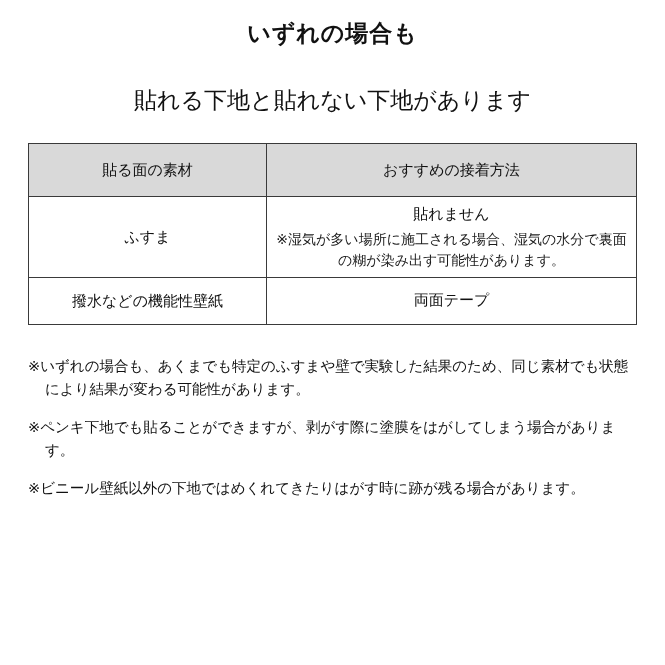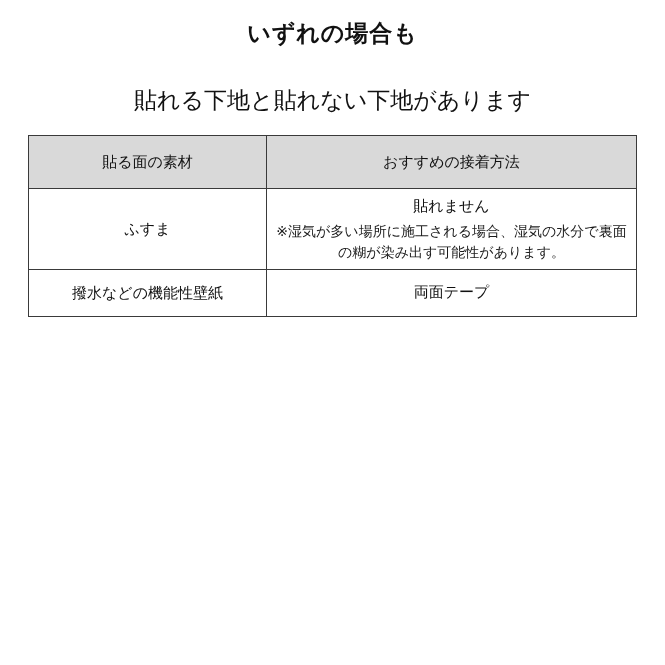--- a/index.html
+++ b/index.html
@@ -32,21 +32,21 @@
   }
   .subtitle {
     text-align: center;
     font-size: 23px;
     font-weight: normal;
     margin-top: 36px;
     margin-bottom: 0;
     color: #111111;
   }
   table.matrix {
-    margin-top: 19px;
+    margin-top: 27px;
     width: 608px;
     border-collapse: collapse;
     table-layout: fixed;
     border-radius: 29px;
   }
   table.matrix th,
   table.matrix td {
     border: 1px solid #3a3a3a;
     text-align: center;
     vertical-align: middle;
@@ -135,14 +135,25 @@
       </tr>
       <tr class="r4">
         <td class="material">撥水などの機能性壁紙</td>
         <td class="method">
           <span class="method-main">両面テープ</span>
         </td>
       </tr>
     </tbody>
   </table>
 
+  <div class="notes">
+    <p class="note">
+      <span class="hang">※いずれの場合も、あくまでも特定のふすまや壁で実験した結果のため、同じ素材でも状態により結果が変わる可能性があります。</span>
+    </p>
+    <p class="note">
+      <span class="hang">※ペンキ下地でも貼ることができますが、剥がす際に塗膜をはがしてしまう場合があります。</span>
+    </p>
+    <p class="note">
+      <span class="hang">※ビニール壁紙以外の下地ではめくれてきたりはがす時に跡が残る場合があります。</span>
+    </p>
+  </div>
 
 </div>
 
 </body></html>

